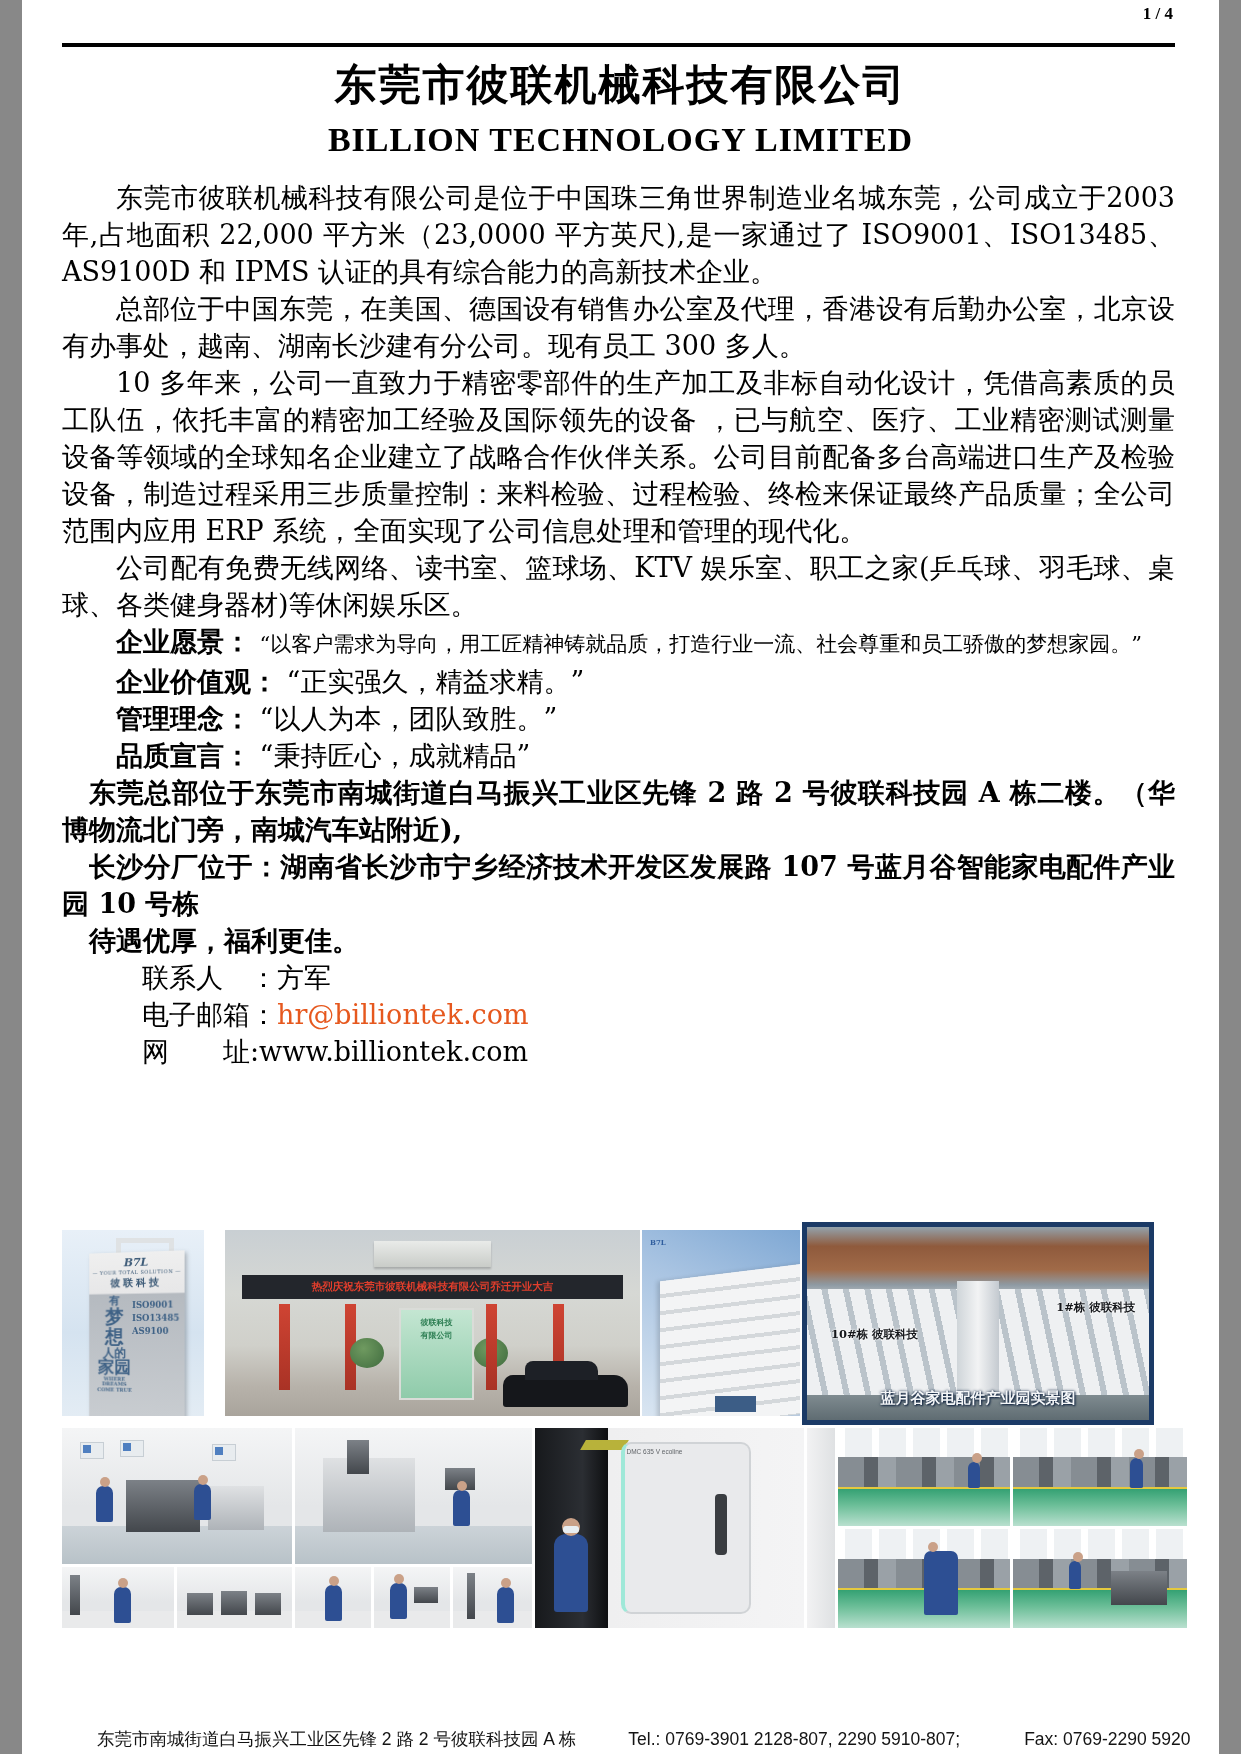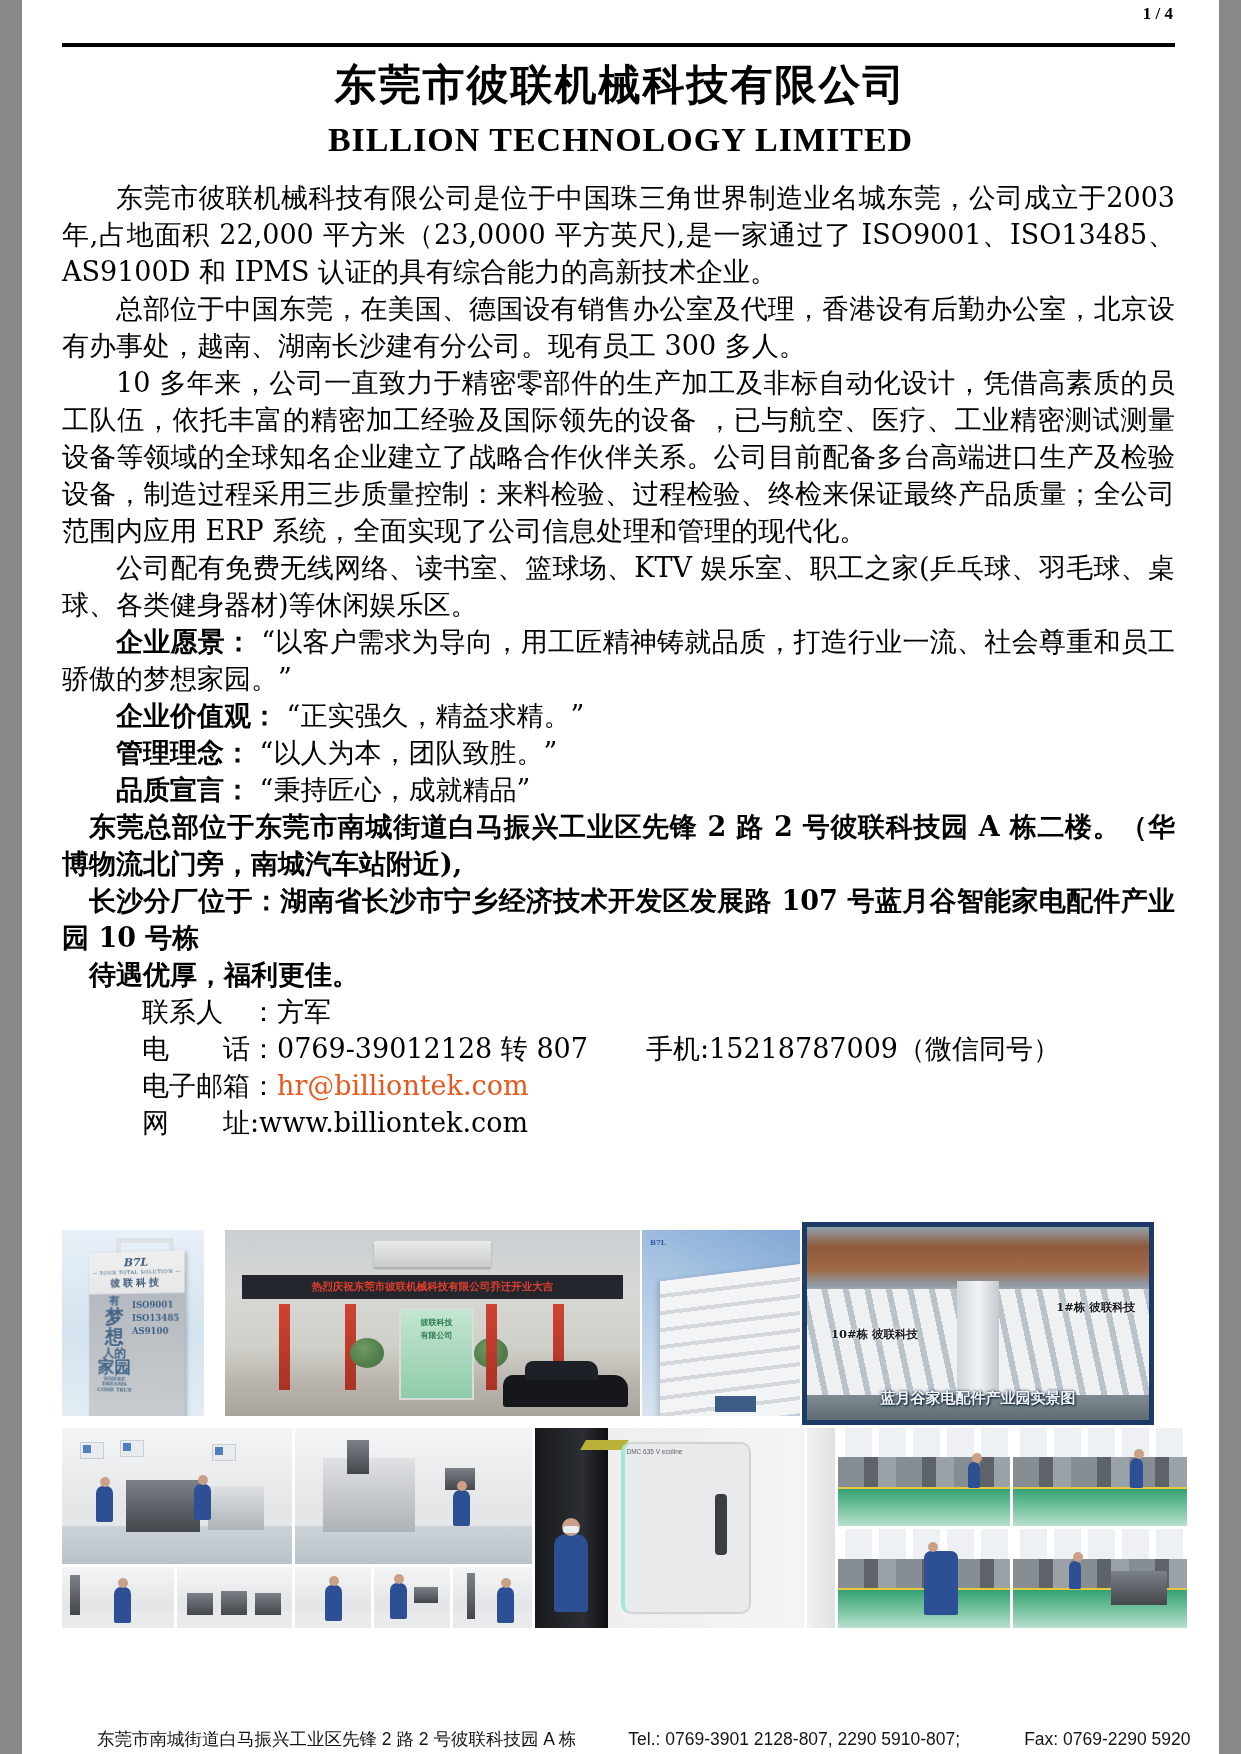--- a/index.html
+++ b/index.html
@@ -12,21 +12,21 @@
            font-family:"Liberation Serif",serif;}
   .rule{margin:0 44px 0 40px;height:43px;border-bottom:4px solid #000;}
   .title-cn{margin:10px 0 0;text-align:center;font-size:42px;font-weight:700;letter-spacing:2px;font-family:Liberation Mono, monospace;}
   .title-en{margin:8px 0 20px;text-align:center;font-size:34px;font-weight:600;letter-spacing:1px;
             font-family:"Liberation Serif",serif;}
 
   
   .text-area{padding:0 44px 0 40px;height:1014px;overflow:hidden;text-align:justify;}
   .text-area p{margin:0;text-indent:2em;line-height:37px;font-size:27px;}
   .val-label{font-weight:bold;}
-  .quote-small{font-size:27px;}
+  .quote-small{font-size:21px;}
   .loc p{font-weight:bold;text-indent:1em;}
   .contact{margin-left:80px;}
   .contact p{text-indent:0;}
   .email-link{color:#e6581e;text-decoration:none;}
   .mobile{margin-left:58px;}
 
   
   .row1{position:absolute;left:0;top:1222px;width:1241px;height:203px;}
   .row2{position:absolute;left:0;top:1428px;width:1241px;height:200px;}
   .tile{position:absolute;overflow:hidden;}
@@ -164,21 +164,20 @@
     <p><span class="val-label">品质宣言：</span> <span>“秉持匠心，成就精品”</span></p>
 
     <div class="loc">
       <p>东莞总部位于东莞市南城街道白马振兴工业区先锋 2 路 2 号彼联科技园 A 栋二楼。（华博物流北门旁，南城汽车站附近),</p>
       <p>长沙分厂位于：湖南省长沙市宁乡经济技术开发区发展路 107 号蓝月谷智能家电配件产业园 10 号栋</p>
       <p>待遇优厚，福利更佳。</p>
     </div>
 
     <div class="contact">
       <p><span>联系人　：</span><span>方军</span></p>
-      <p><span>电　　话：</span><span>0769-39012128 转 807</span><span class="mobile">手机:15218787009（微信同号）</span></p>
       <p><span>电子邮箱：</span><a href="#" class="email-link">hr@billiontek.com</a></p>
       <p><span>网　　址:</span><span>www.billiontek.com</span></p>
     </div>
   </div>
 
   <div class="row1">
 
     <div class="tile t-sign">
       <div class="sign-handle"></div>
       <div class="sign-body">

